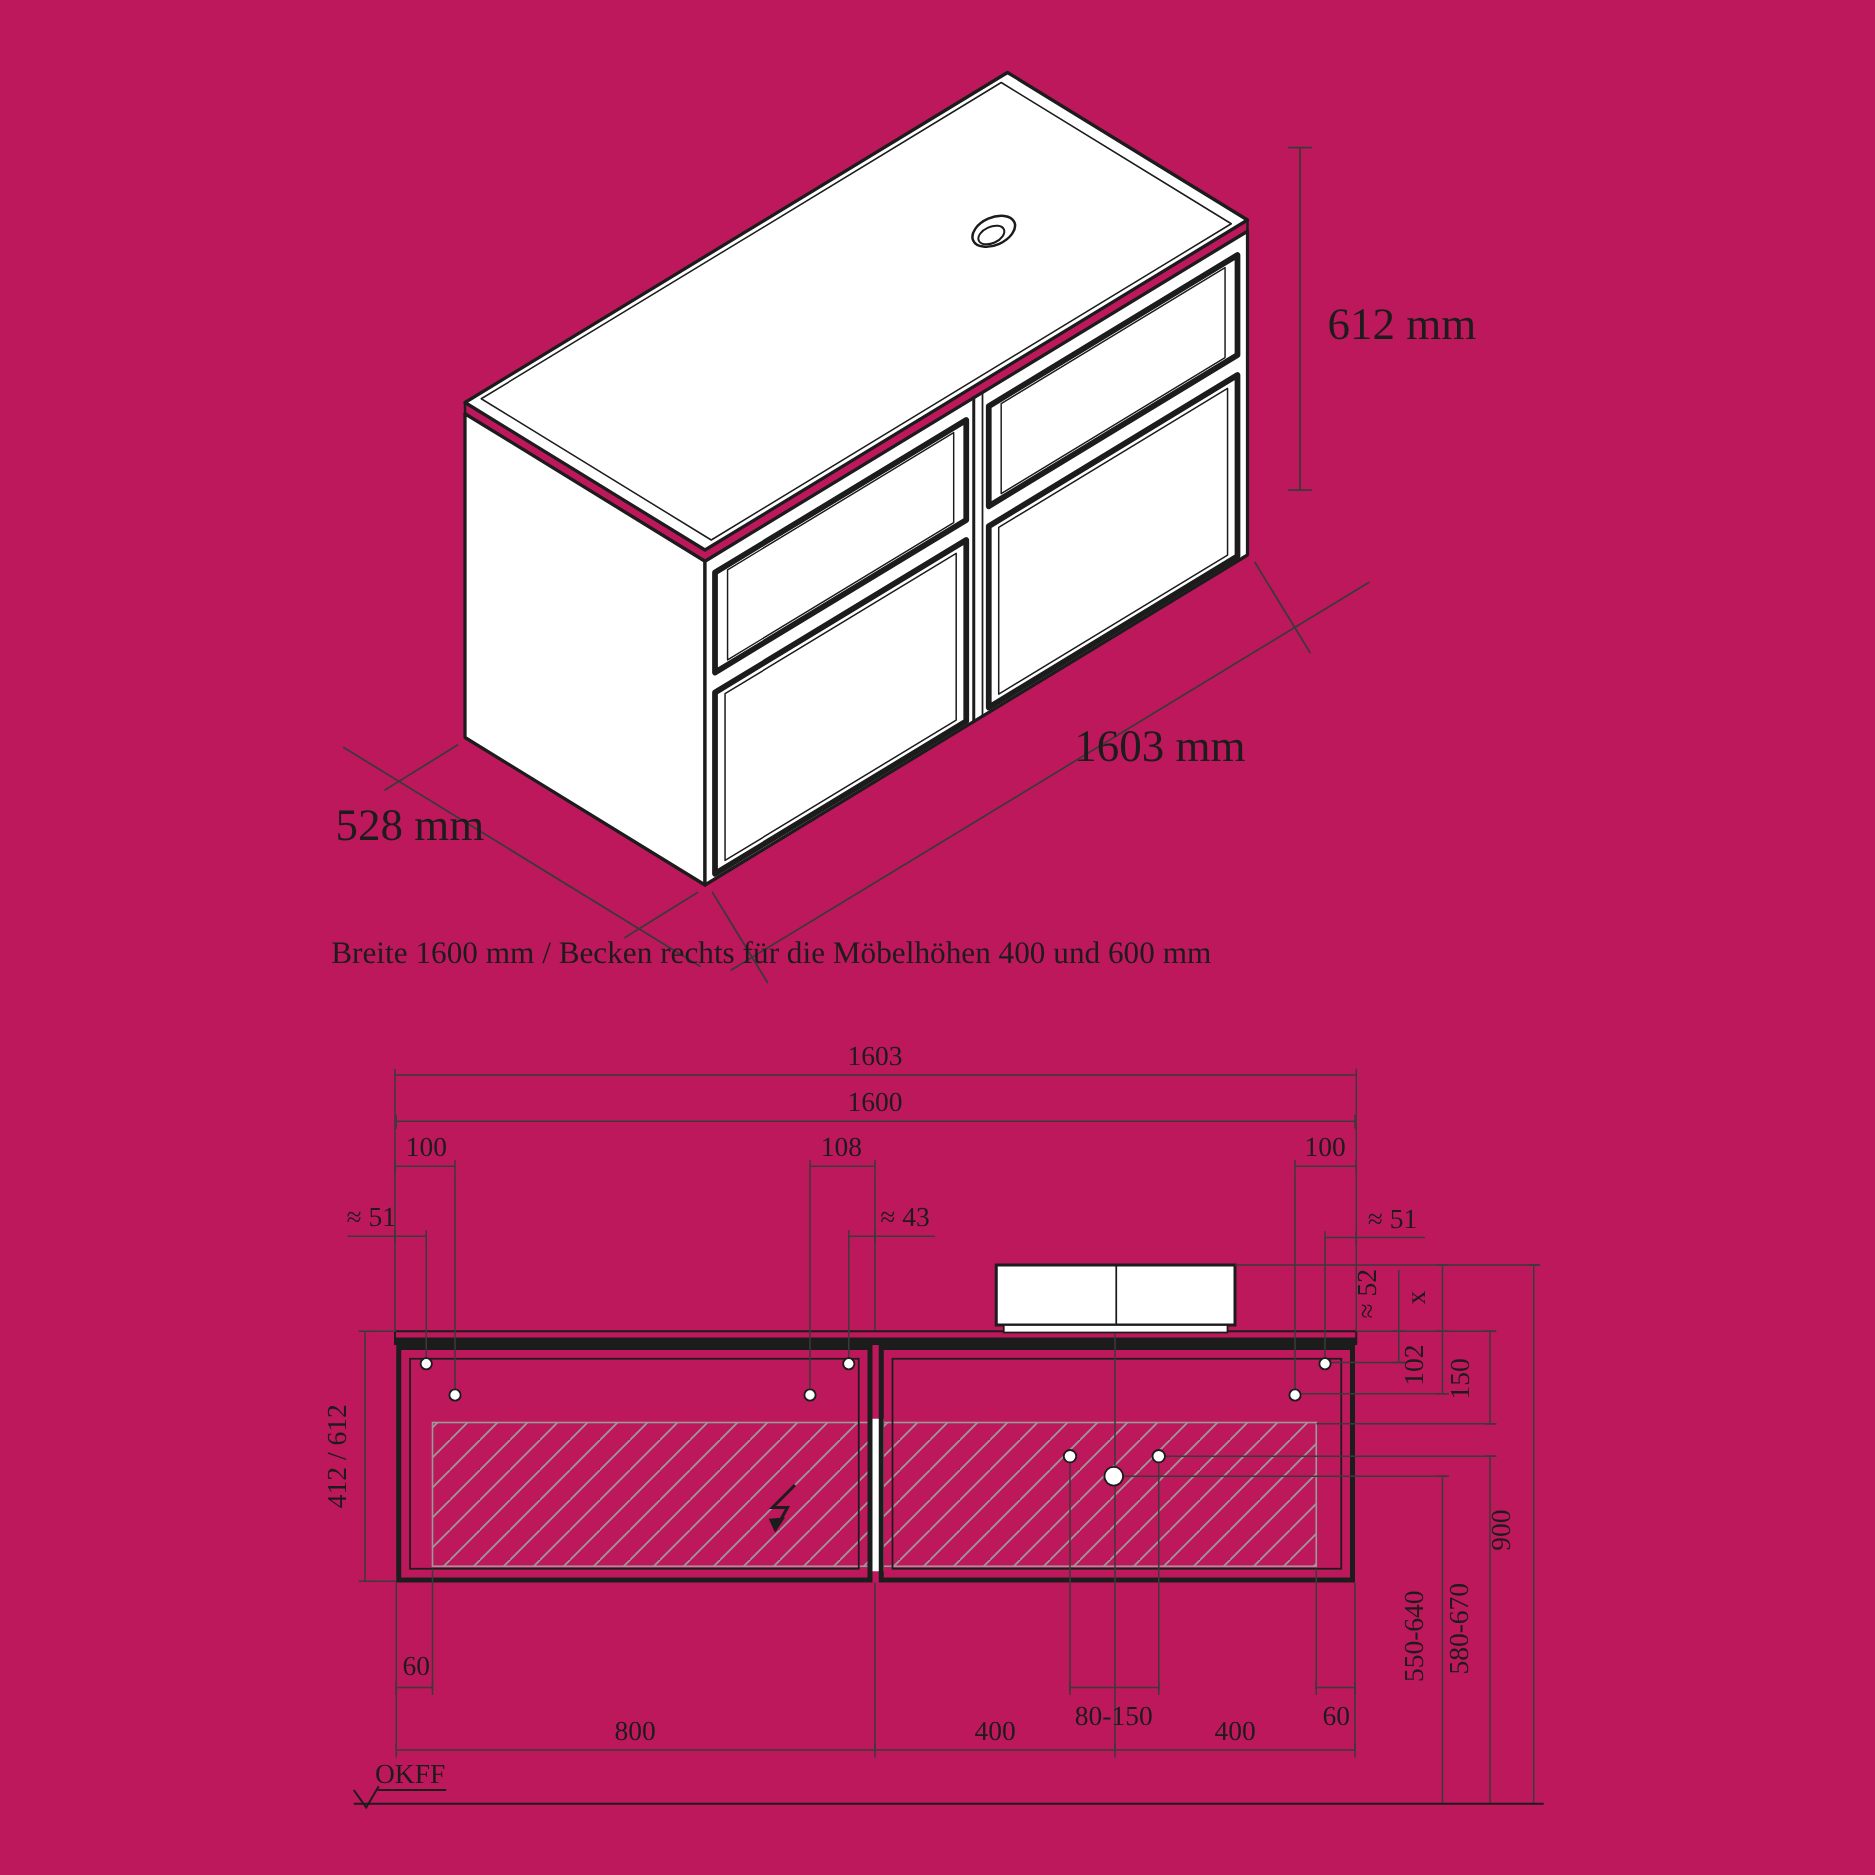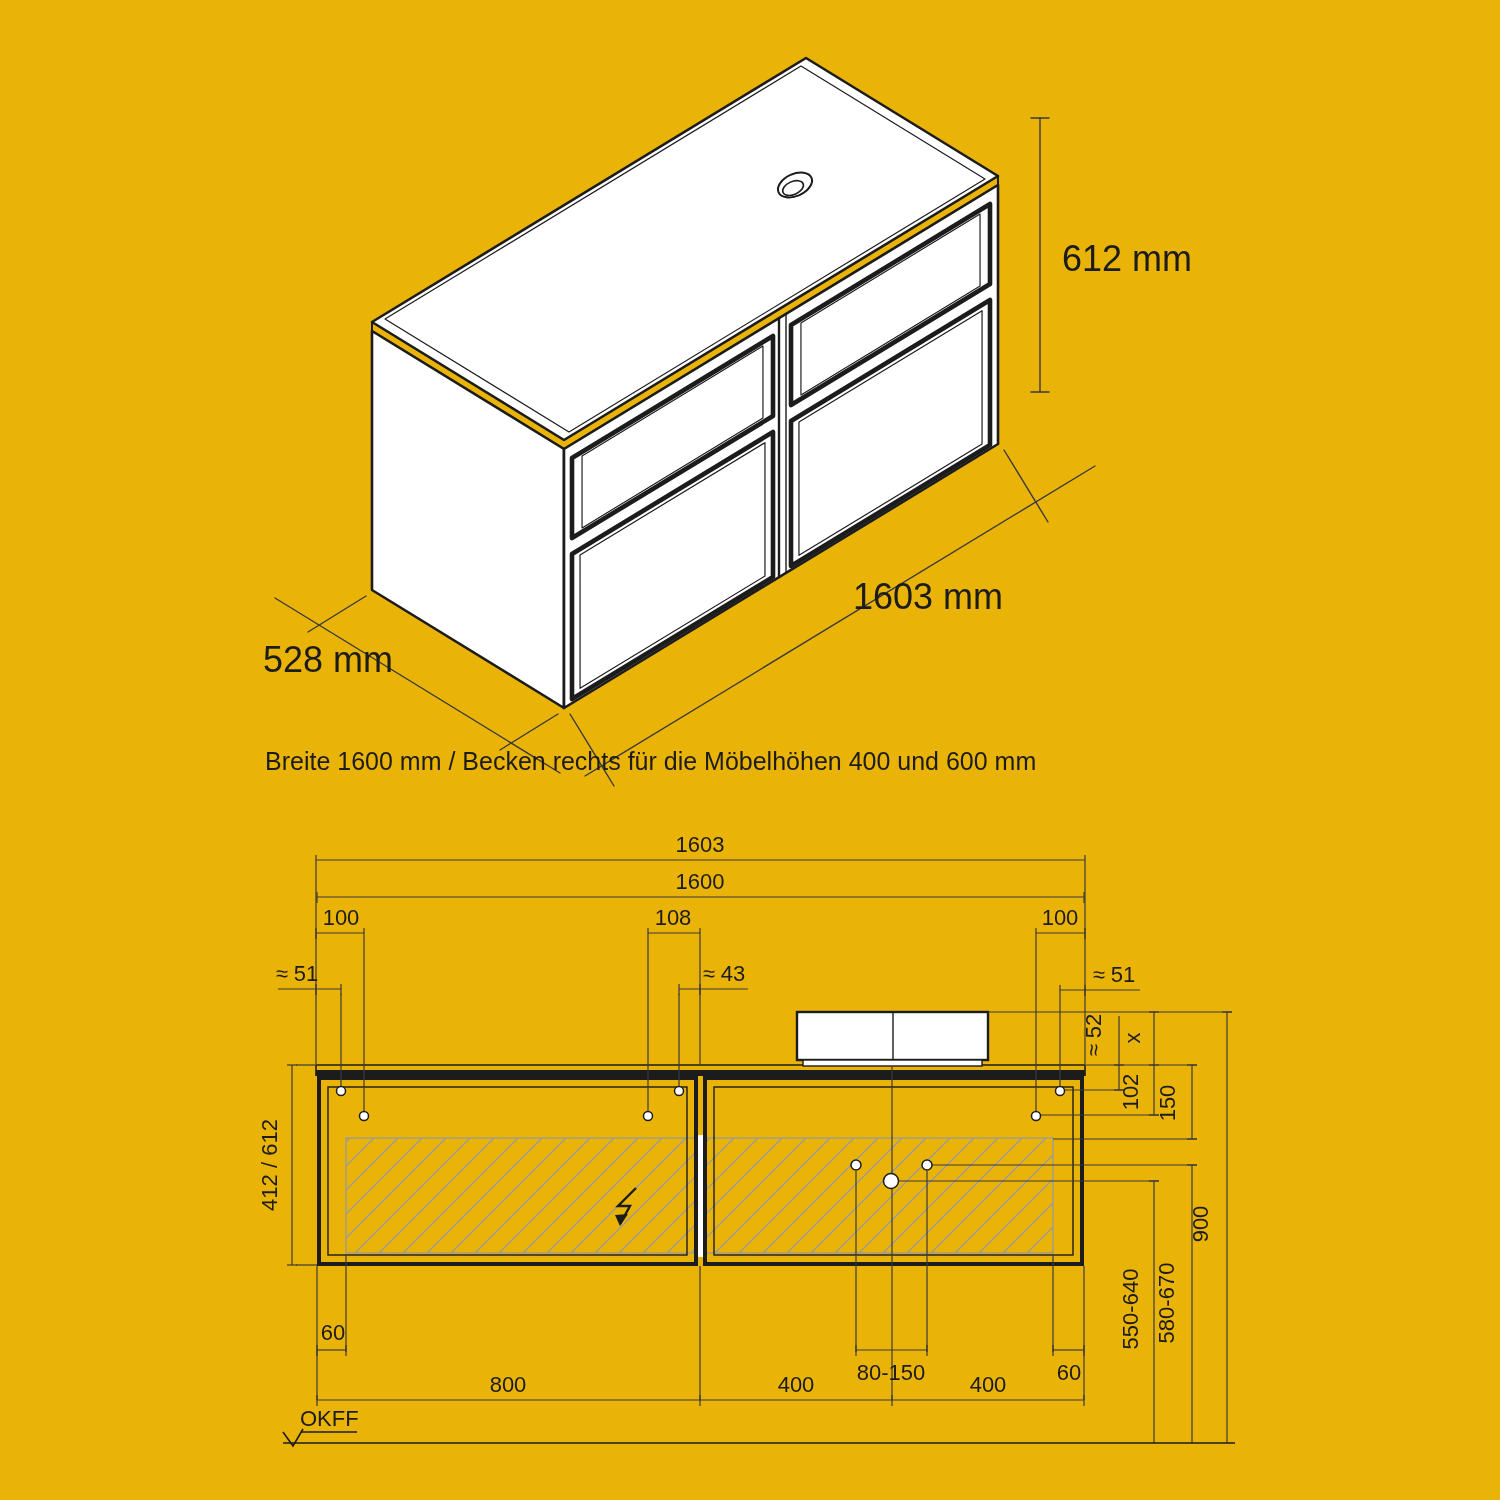--- a/index.html
+++ b/index.html
@@ -1,17 +1,17 @@
 <!DOCTYPE html>
 <html><head>
 <meta charset="utf-8">
 <style>
   html,body{margin:0;padding:0;background:#fff;}
-  .canvas{position:relative;width:1500px;height:1500px;background:#eab308;overflow:hidden;
-          font-family:Liberation Sans, sans-serif;}
+  .canvas{position:relative;width:1500px;height:1500px;background:#be185d;overflow:hidden;
+          font-family:Liberation Serif, serif;}
   svg{position:absolute;left:0;top:0;}
   text{fill:#1c1c1c;}
   .dimtxt{font-size:22px;}
   .isotxt{font-size:36px;}
   .cap{font-size:25px;}
   .okff{font-size:22px;}
 </style>
 </head>
 <body>
 

